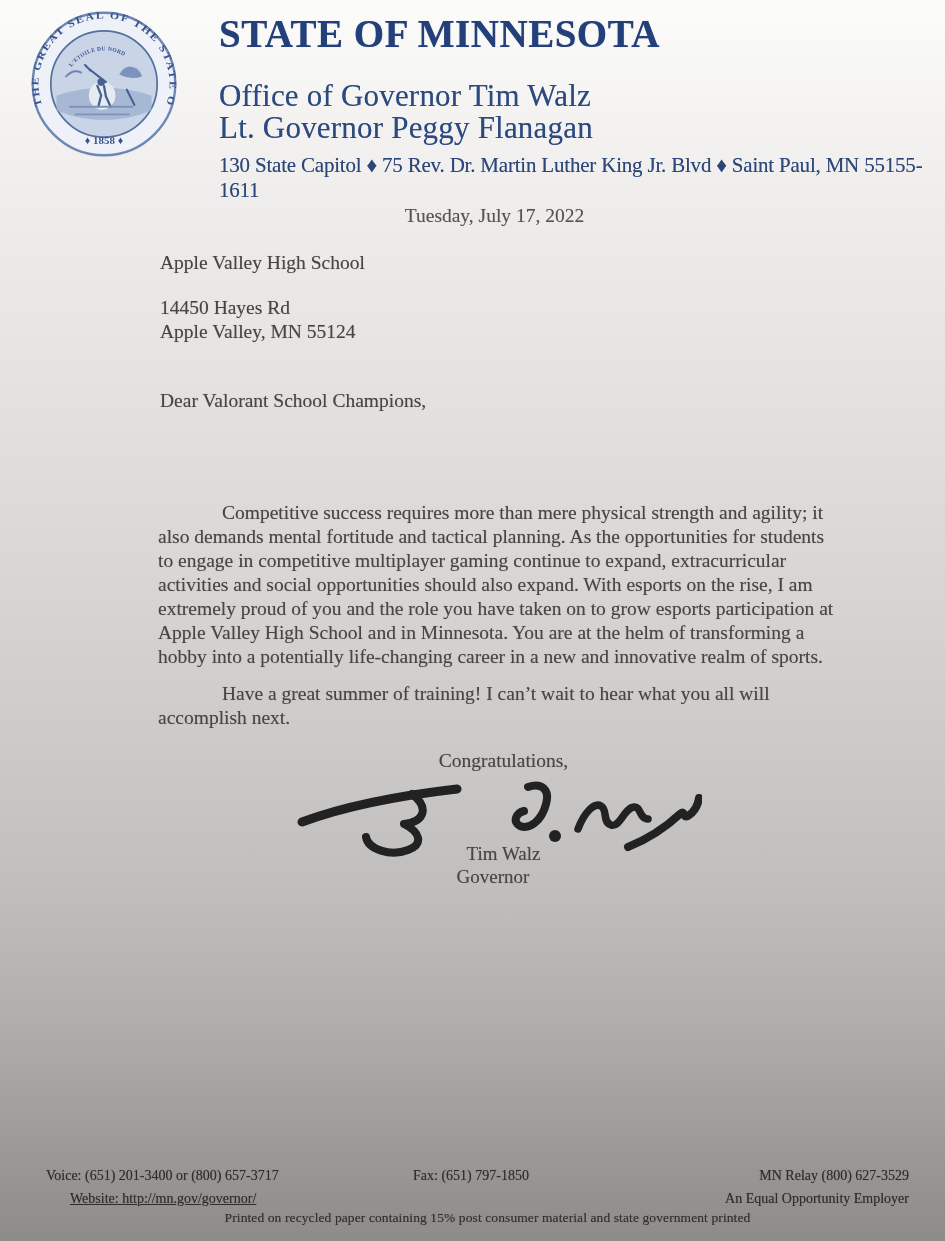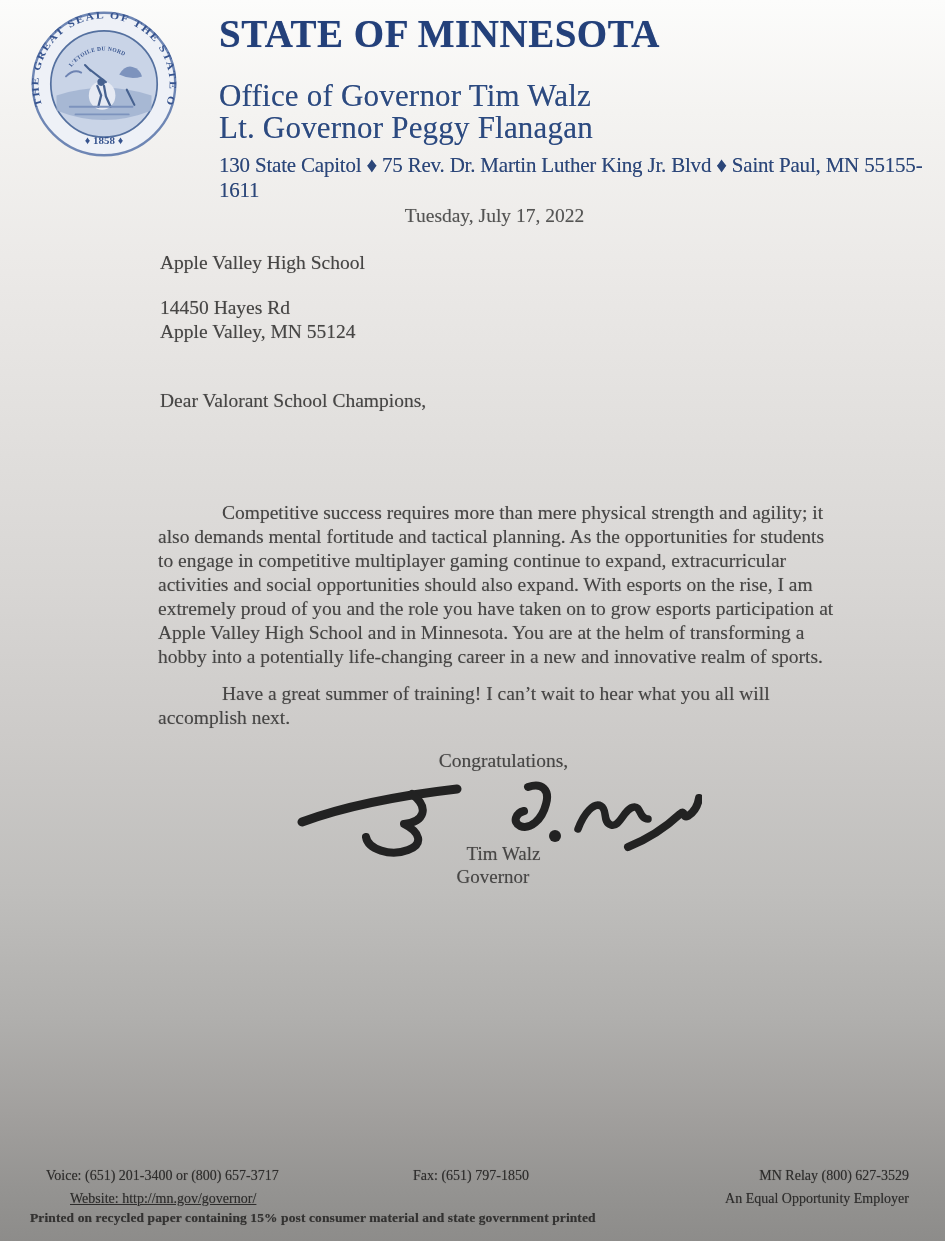--- a/index.html
+++ b/index.html
@@ -57,23 +57,23 @@
   .signer-title { left:0; right:0; top:866px; text-align:center; padding-left:41px;
                   font-size:19px; }
 
   
   .footer-text { font-size:14px; color:#2e2d2c; line-height:23px;
                  text-shadow:0 0 .7px rgba(46,45,44,.5); }
   .footer-left   { left:46px;  top:1164px; }
   .footer-center { left:413px; top:1164px; }
   .footer-right  { right:36px; top:1164px; text-align:right; }
   .website-line  { text-decoration:underline;margin-left:24px; }
-  .printed-line  { left:0; right:0; top:1210px; padding-left:30px;
+  .printed-line  { left:0; right:0; top:1210px; text-align:center; padding-left:30px;
                    font-size:13.5px; color:#333231; letter-spacing:.1px;
-                   text-shadow:0 0 .7px rgba(50,50,50,.55);font-weight:bold; }
+                   text-shadow:0 0 .7px rgba(50,50,50,.55); }
 </style>
 </head>
 <body>
 
 <div class="page">
 
   <div>
 
     <svg class="abs seal" viewBox="0 0 160 160">
       <defs>

